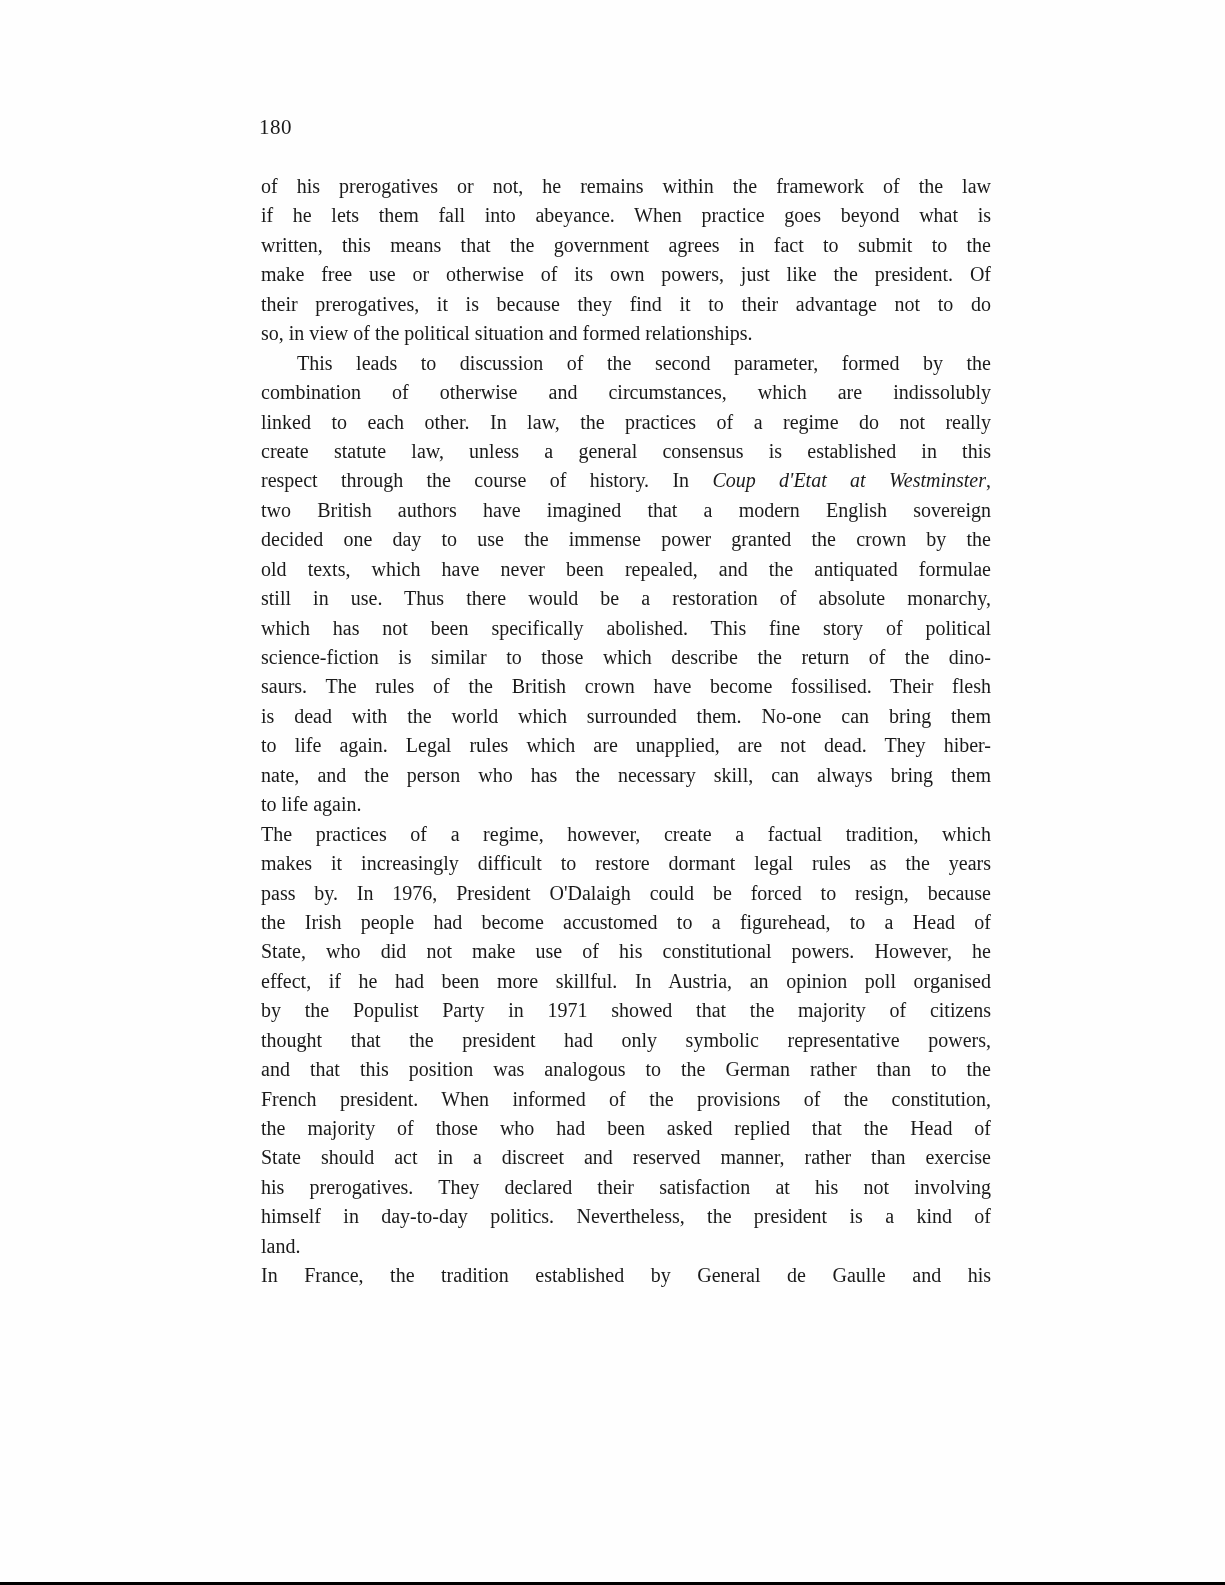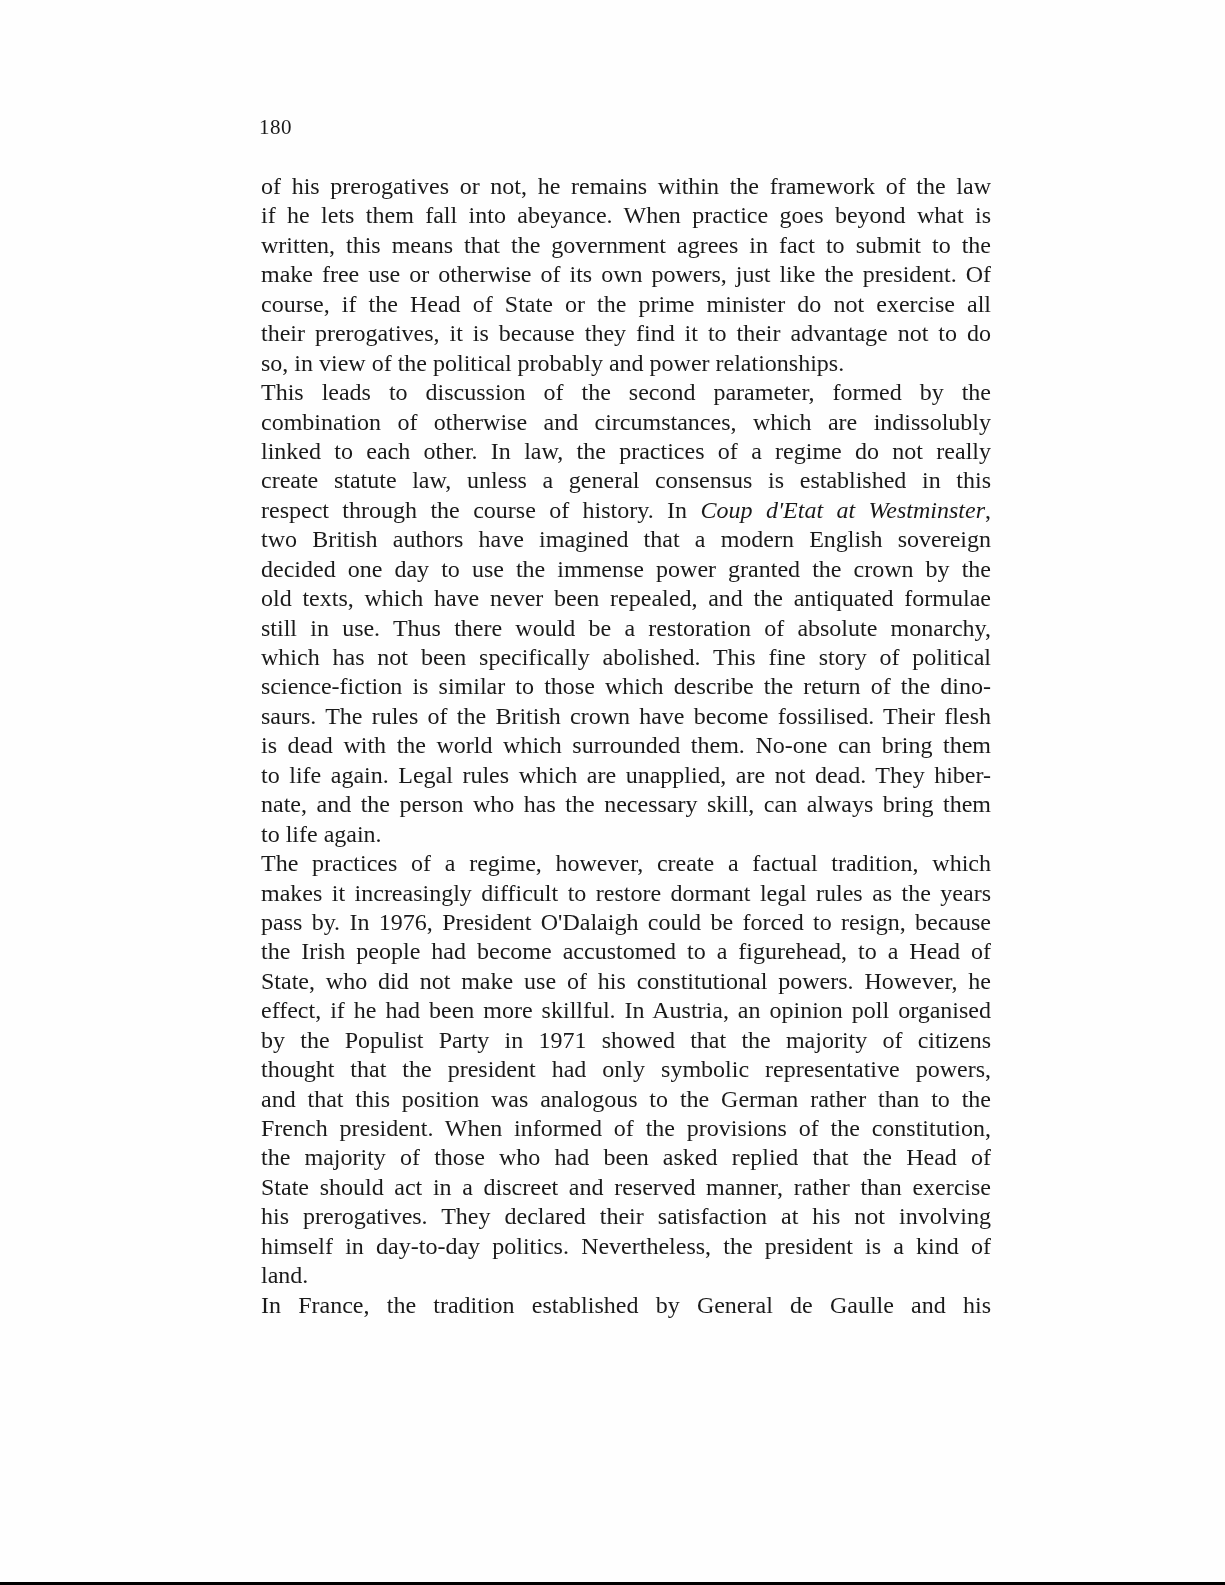--- a/index.html
+++ b/index.html
@@ -33,21 +33,21 @@
     .body-text {
       position: absolute;
       left: 261px;
       top: 172px;
       width: 730px;
     }
     .line {
       display: block;
       height: 29.45px;
       line-height: 29.45px;
-      font-size: 24px;
+      font-size: 20px;
       white-space: nowrap;
       text-align: justify;
       text-align-last: justify;
       font-family: Liberation Serif, serif;
     }
     .line.last {
       text-align-last: left;
     }
     .italic { font-style: italic; }
     .bottom-rule {
@@ -62,24 +62,23 @@
 </head>
 <body>
 
 <div class="page">
   <div class="page-number">180</div>
   <div class="body-text" id="body-text">
       <div class="line">of his prerogatives or not, he remains within the framework of the law</div>
       <div class="line">if he lets them fall into abeyance. When practice goes beyond what is</div>
       <div class="line">written, this means that the government agrees in fact to submit to the</div>
       <div class="line">make free use or otherwise of its own powers, just like the president. Of</div>
-      <div class="line">course, if the Head of State or the prime minister do not exercise all</div>
       <div class="line">their prerogatives, it is because they find it to their advantage not to do</div>
-      <div class="line last">so, in view of the political probably and power relationships.</div>
-      <div class="line" style="padding-left: 0px; text-indent: 0px;">This leads to discussion of the second parameter, formed by the</div>
+      <div class="line last">so, in view of the political situation and formed relationships.</div>
+      <div class="line" style="padding-left: 0px; text-indent: 0px; margin-left: 36px;">This leads to discussion of the second parameter, formed by the</div>
       <div class="line">combination of otherwise and circumstances, which are indissolubly</div>
       <div class="line">linked to each other. In law, the practices of a regime do not really</div>
       <div class="line">create statute law, unless a general consensus is established in this</div>
       <div class="line"><span>respect through the course of history. In </span><span class="italic">Coup d'Etat at Westminster</span><span>,</span></div>
       <div class="line">two British authors have imagined that a modern English sovereign</div>
       <div class="line">decided one day to use the immense power granted the crown by the</div>
       <div class="line">old texts, which have never been repealed, and the antiquated formulae</div>
       <div class="line">still in use. Thus there would be a restoration of absolute monarchy,</div>
       <div class="line">which has not been specifically abolished. This fine story of political</div>
       <div class="line">science-fiction is similar to those which describe the return of the dino-</div>

